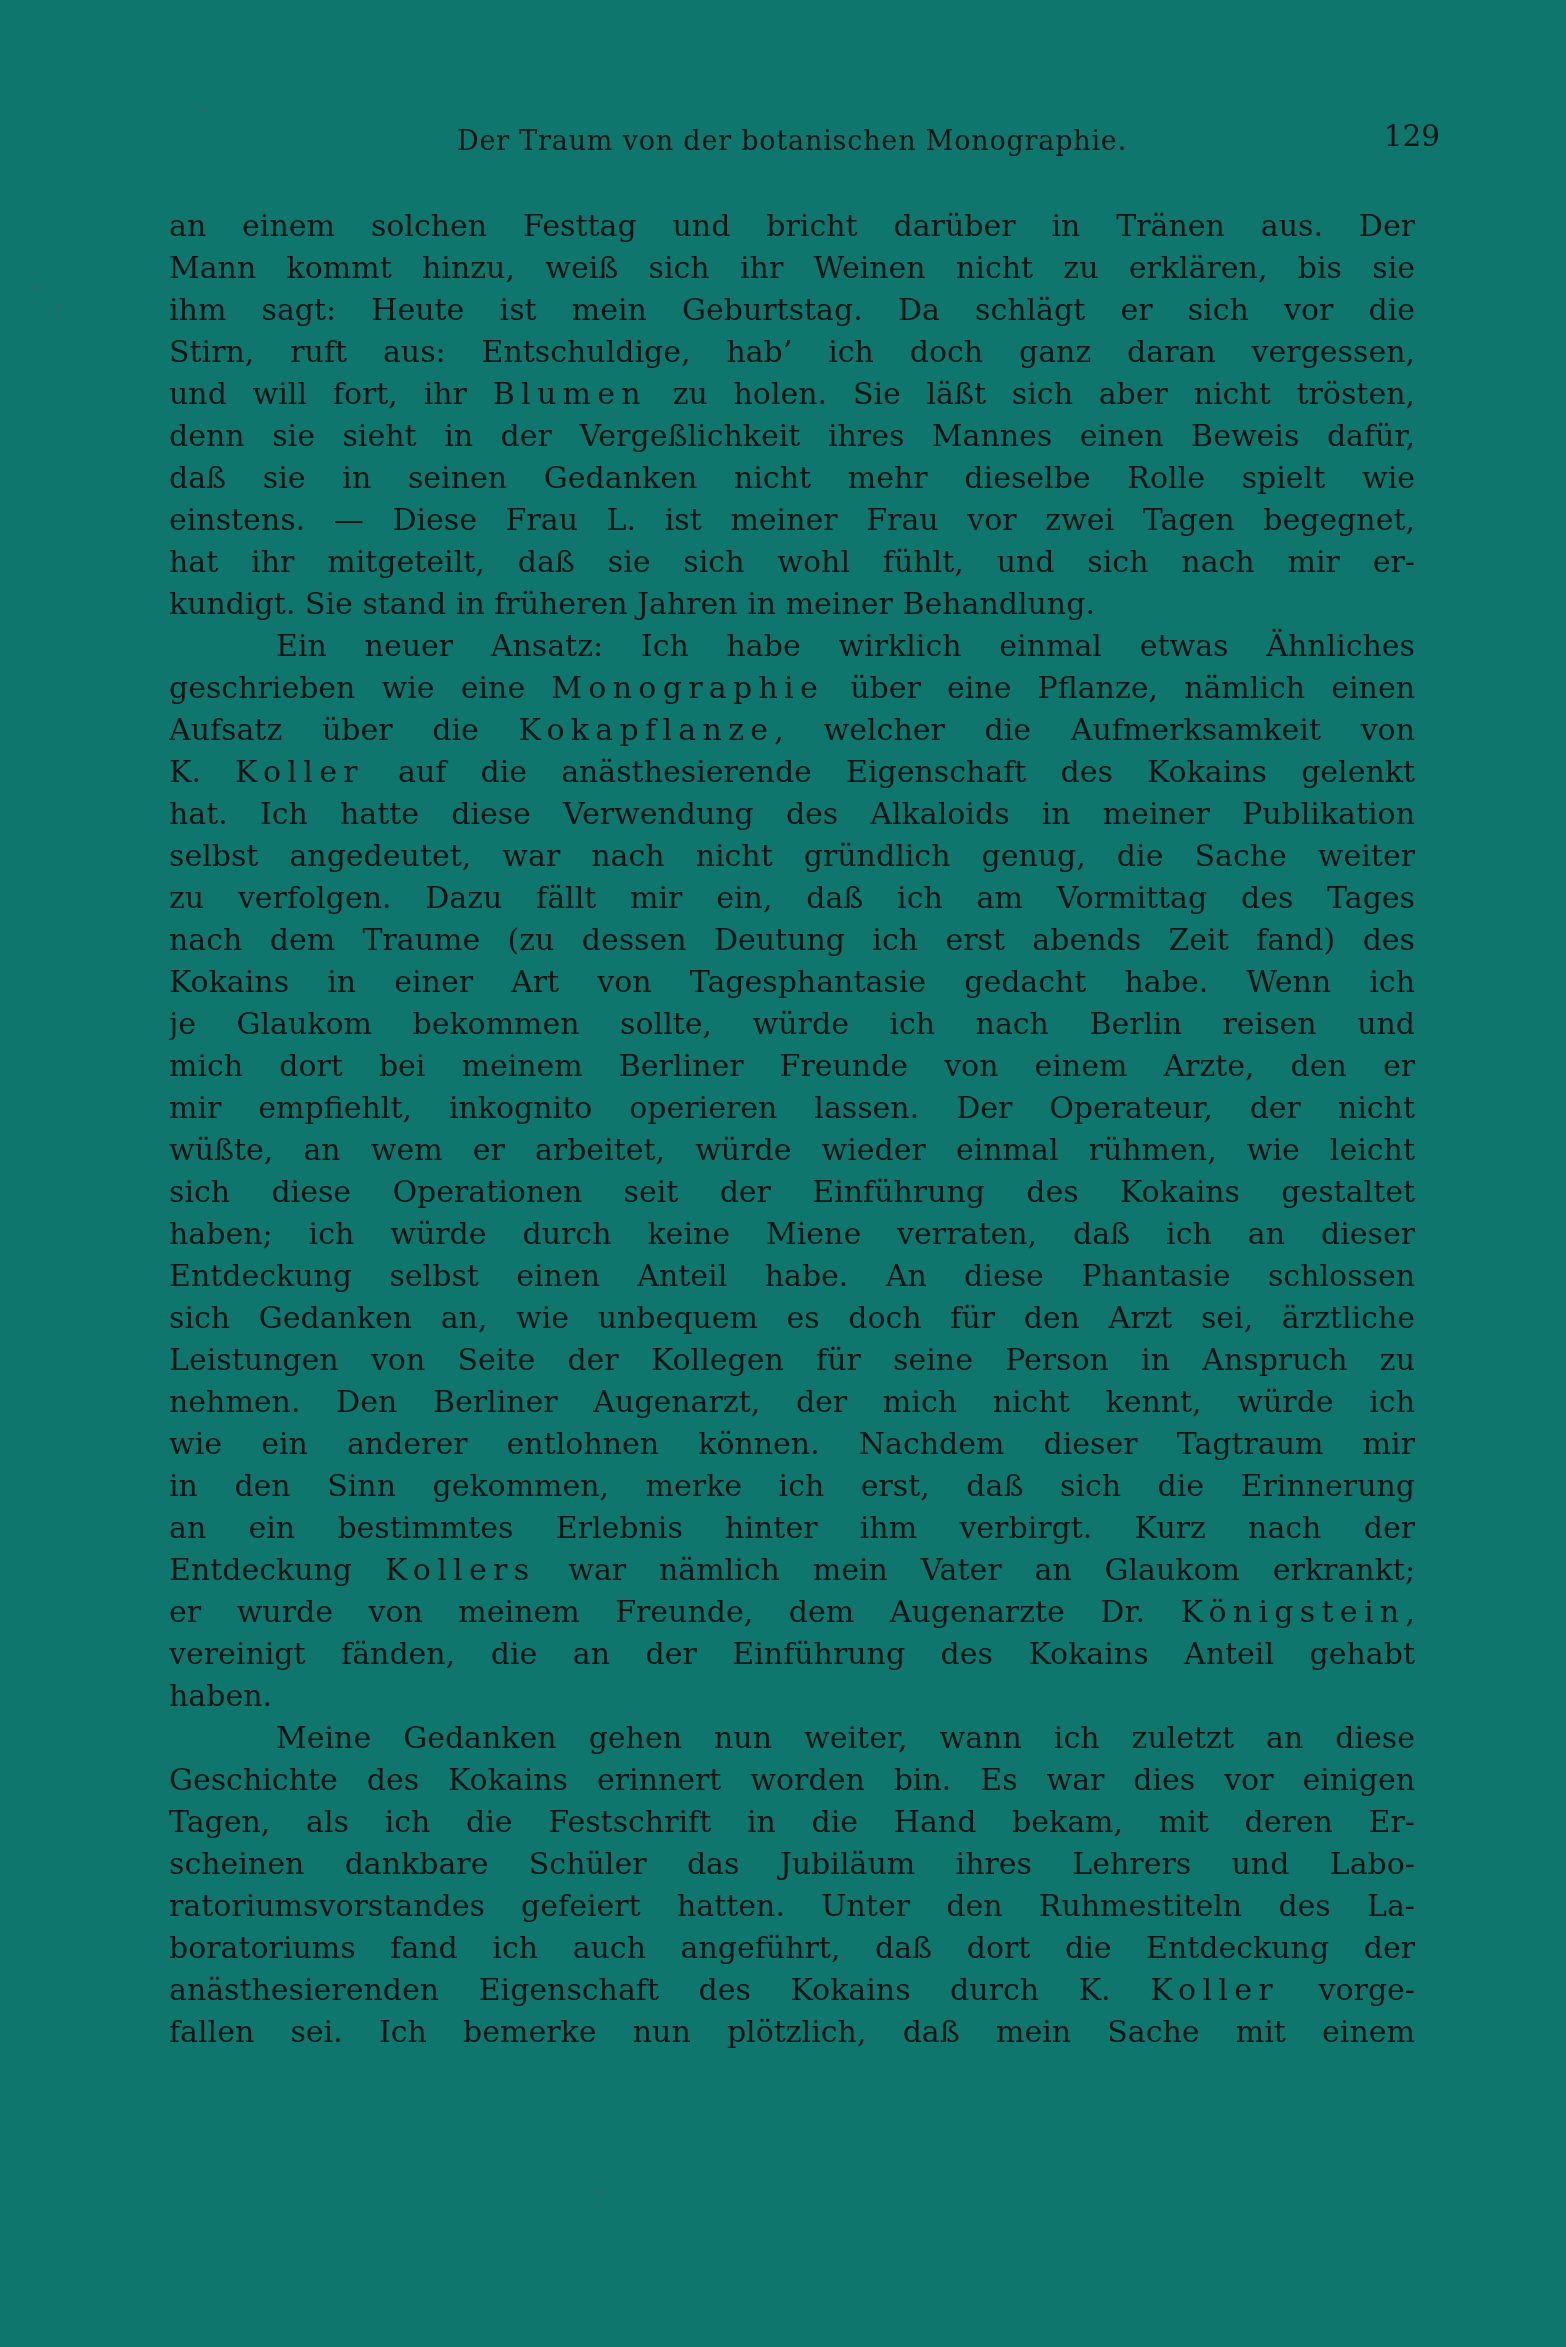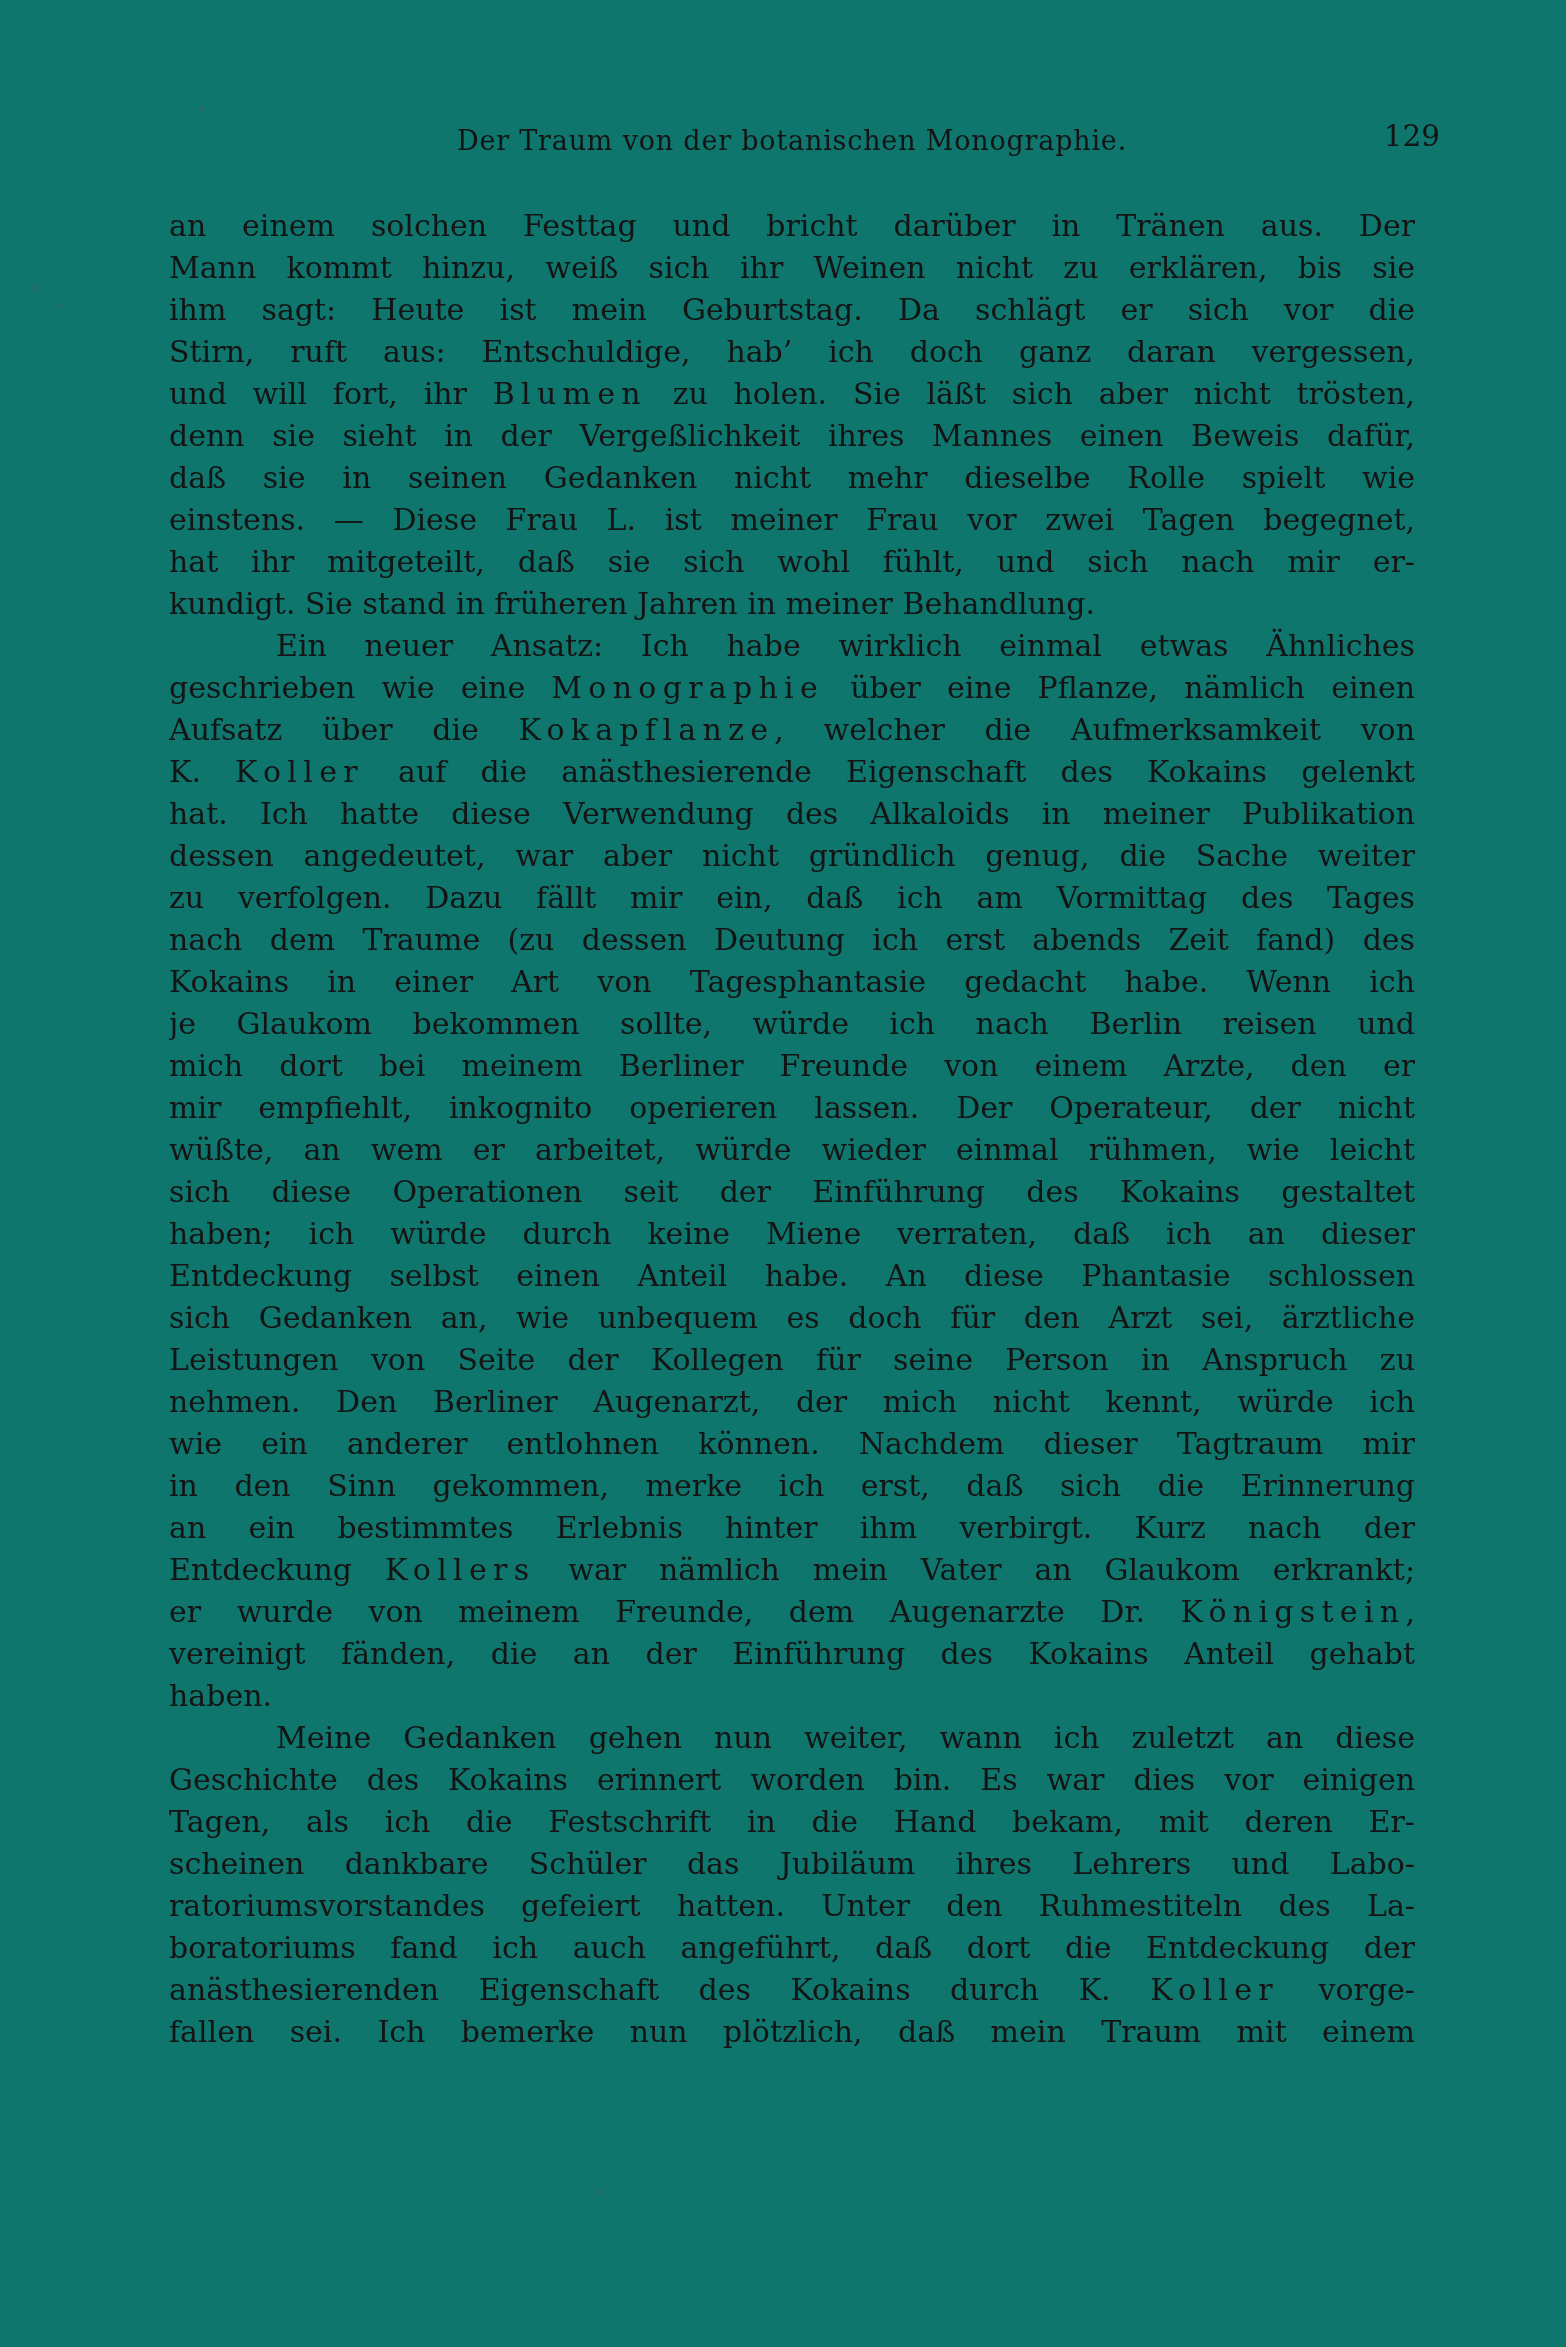--- a/index.html
+++ b/index.html
@@ -85,21 +85,21 @@
         <div class="line"><span>einstens. — Diese Frau L. ist meiner Frau vor zwei Tagen begegnet,</span></div>
         <div class="line"><span>hat ihr mitgeteilt, daß sie sich wohl fühlt, und sich nach mir er-</span></div>
         <div class="line para-end"><span>kundigt. Sie stand in früheren Jahren in meiner Behandlung.</span></div>
       </div>
       <div class="paragraph">
         <div class="line indented"><span>Ein neuer Ansatz: Ich habe wirklich einmal etwas Ähnliches</span></div>
         <div class="line"><span>geschrieben wie eine </span><span class="spaced">Monographie</span><span> über eine Pflanze, nämlich einen</span></div>
         <div class="line"><span>Aufsatz über die </span><span class="spaced">Kokapflanze</span><span>, welcher die Aufmerksamkeit von</span></div>
         <div class="line"><span>K. </span><span class="spaced">Koller</span><span> auf die anästhesierende Eigenschaft des Kokains gelenkt</span></div>
         <div class="line"><span>hat. Ich hatte diese Verwendung des Alkaloids in meiner Publikation</span></div>
-        <div class="line"><span>dessen angedeutet, war aber nicht gründlich genug, die Sache weiter</span></div>
+        <div class="line"><span>selbst angedeutet, war nach nicht gründlich genug, die Sache weiter</span></div>
         <div class="line"><span>zu verfolgen. Dazu fällt mir ein, daß ich am Vormittag des Tages</span></div>
         <div class="line"><span>nach dem Traume (zu dessen Deutung ich erst abends Zeit fand) des</span></div>
         <div class="line"><span>Kokains in einer Art von Tagesphantasie gedacht habe. Wenn ich</span></div>
         <div class="line"><span>je Glaukom bekommen sollte, würde ich nach Berlin reisen und</span></div>
         <div class="line"><span>mich dort bei meinem Berliner Freunde von einem Arzte, den er</span></div>
         <div class="line"><span>mir empfiehlt, inkognito operieren lassen. Der Operateur, der nicht</span></div>
         <div class="line"><span>wüßte, an wem er arbeitet, würde wieder einmal rühmen, wie leicht</span></div>
         <div class="line"><span>sich diese Operationen seit der Einführung des Kokains gestaltet</span></div>
         <div class="line"><span>haben; ich würde durch keine Miene verraten, daß ich an dieser</span></div>
         <div class="line"><span>Entdeckung selbst einen Anteil habe. An diese Phantasie schlossen</span></div>
@@ -115,21 +115,21 @@
         <div class="line para-end"><span>haben.</span></div>
       </div>
       <div class="paragraph">
         <div class="line indented"><span>Meine Gedanken gehen nun weiter, wann ich zuletzt an diese</span></div>
         <div class="line"><span>Geschichte des Kokains erinnert worden bin. Es war dies vor einigen</span></div>
         <div class="line"><span>Tagen, als ich die Festschrift in die Hand bekam, mit deren Er-</span></div>
         <div class="line"><span>scheinen dankbare Schüler das Jubiläum ihres Lehrers und Labo-</span></div>
         <div class="line"><span>ratoriumsvorstandes gefeiert hatten. Unter den Ruhmestiteln des La-</span></div>
         <div class="line"><span>boratoriums fand ich auch angeführt, daß dort die Entdeckung der</span></div>
         <div class="line"><span>anästhesierenden Eigenschaft des Kokains durch K. </span><span class="spaced">Koller</span><span> vorge-</span></div>
-        <div class="line"><span>fallen sei. Ich bemerke nun plötzlich, daß mein Traum mit einem</span></div>
+        <div class="line"><span>fallen sei. Ich bemerke nun plötzlich, daß mein Sache mit einem</span></div>
       </div>
     </div>
 
   <div class="speck s1"></div>
   <div class="speck s2"></div>
   <div class="speck s3"></div>
   <div class="speck s4"></div>
   <div class="speck s5"></div>
 </div>
 

